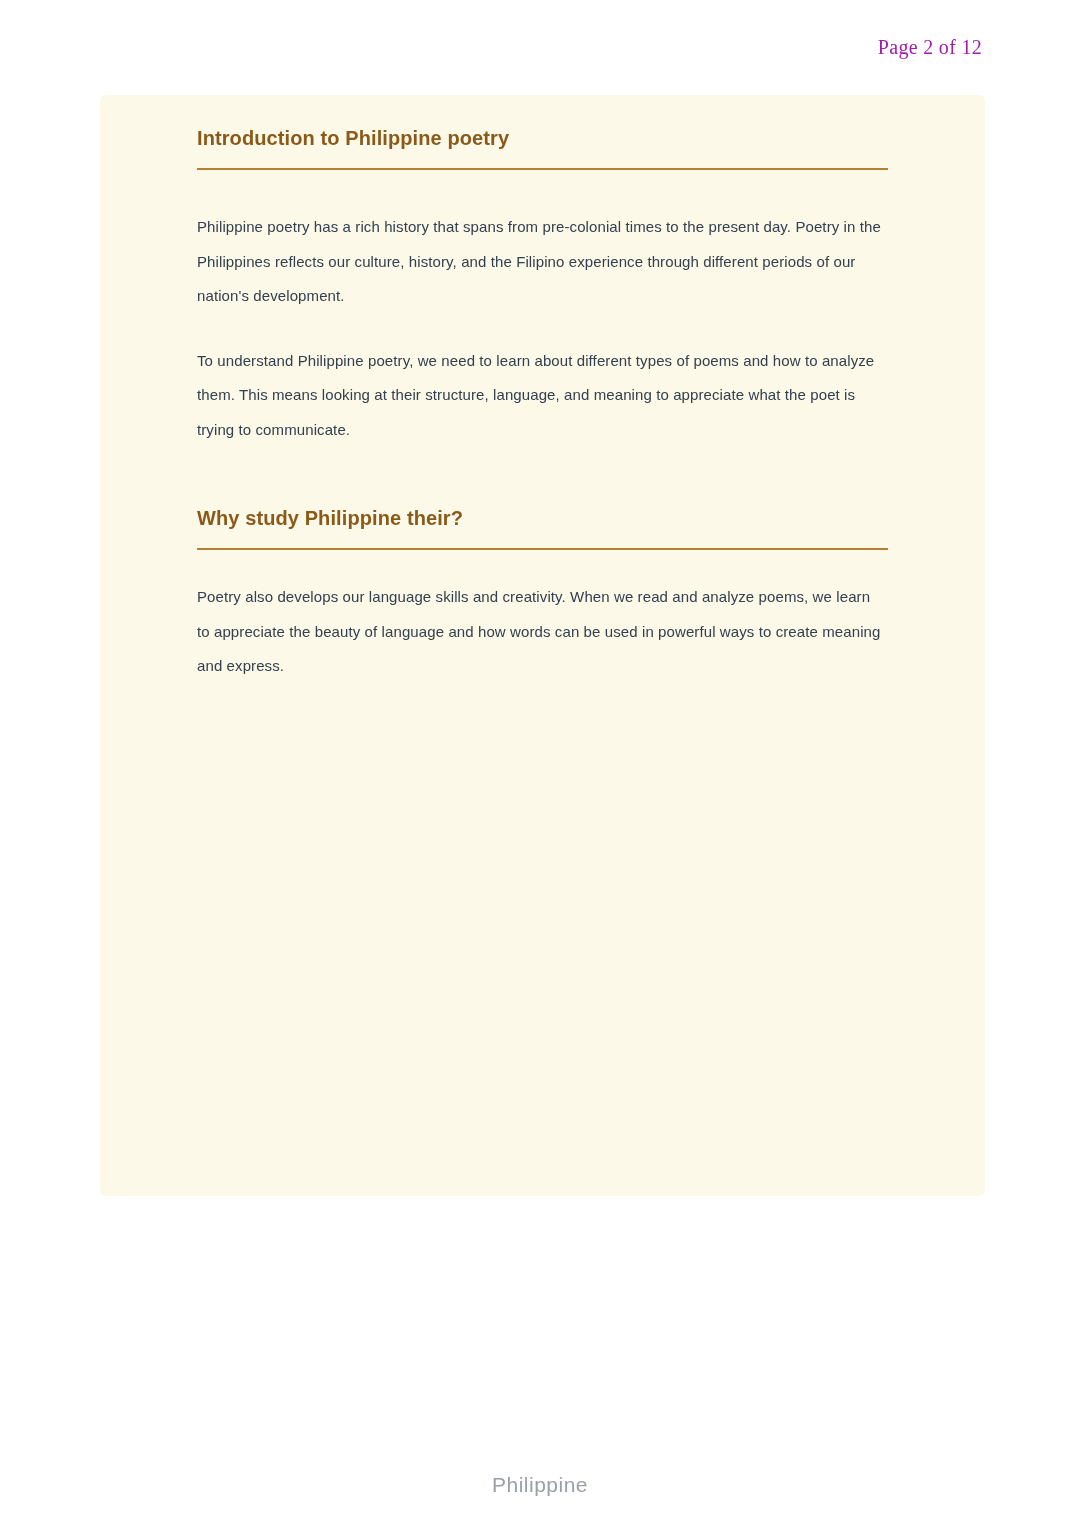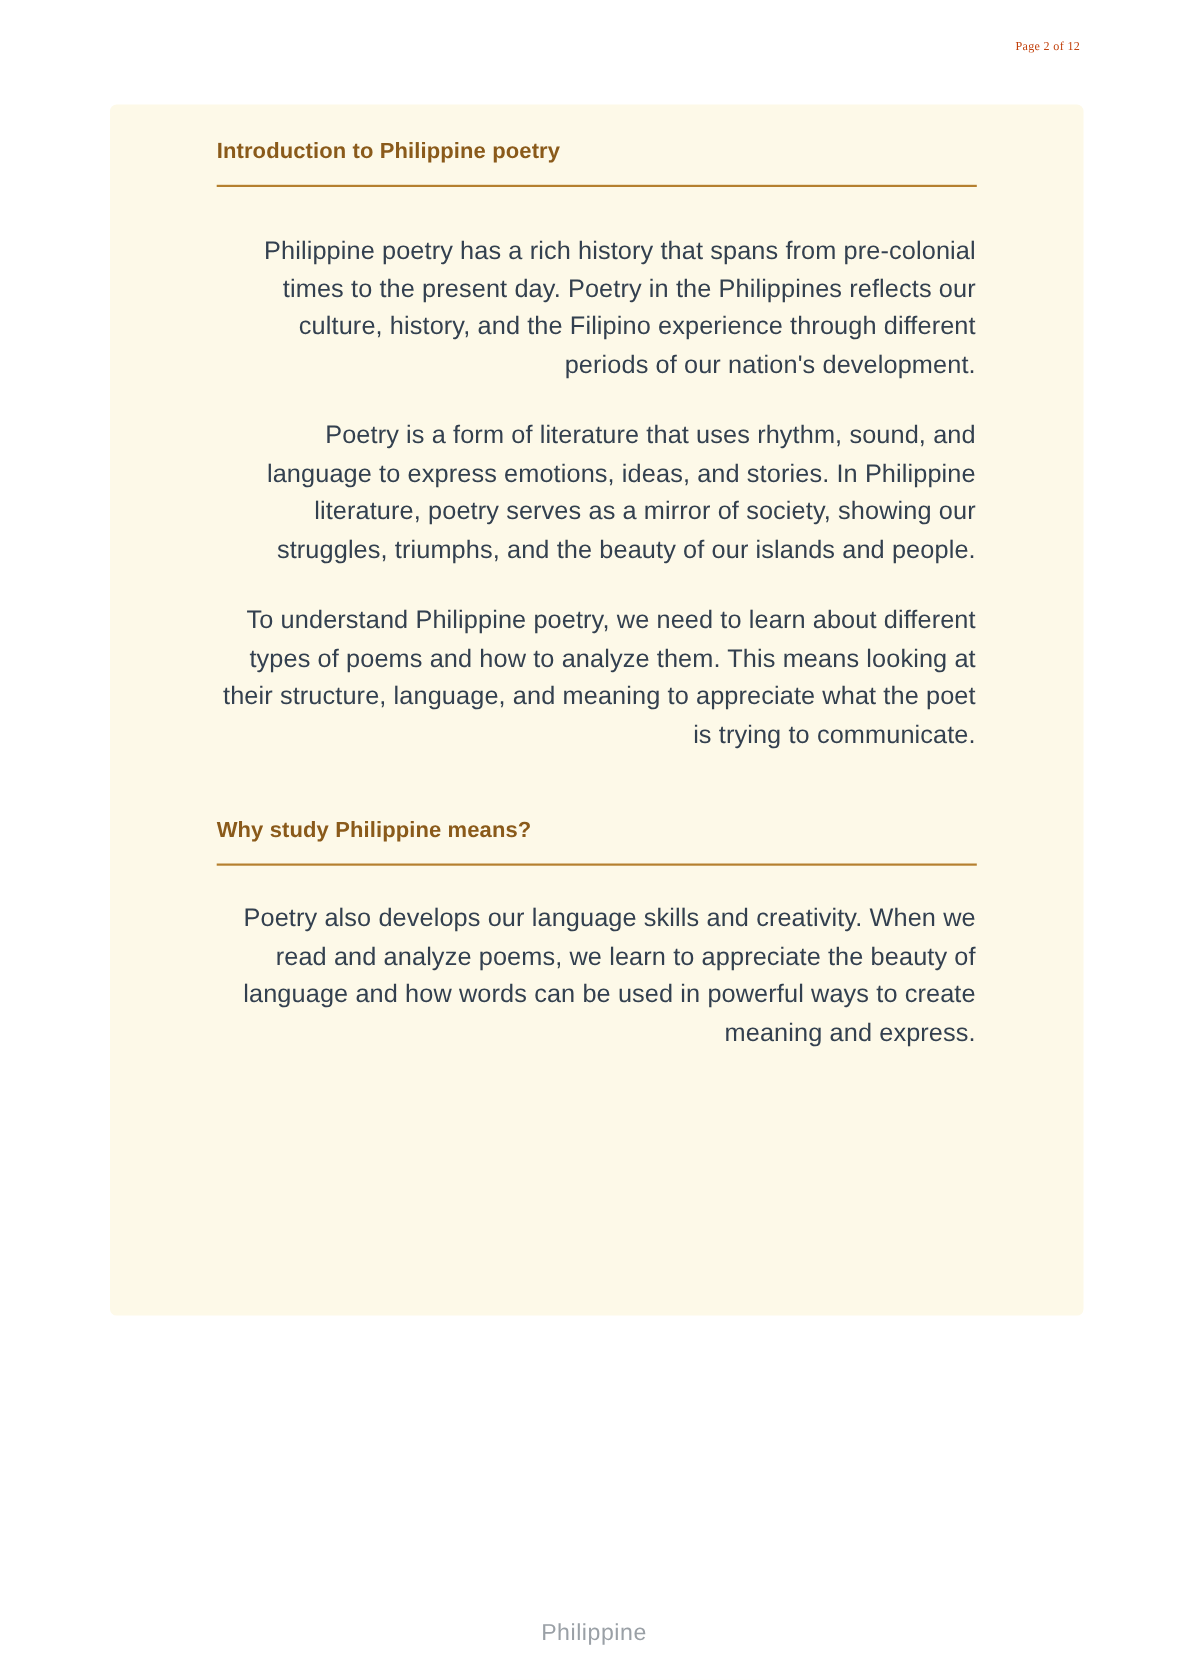--- a/index.html
+++ b/index.html
@@ -11,22 +11,22 @@
     font-family: "Liberation Sans", sans-serif;
     position: relative;
     overflow: hidden;
   }
 
   .page-indicator {
     position: absolute;
     top: 36px;
     right: 98px;
     font-family: "Liberation Serif", serif;
-    font-size: 11px;
-    color: #c2410c;
+    font-size: 20px;
+    color: #a21caf;
     letter-spacing: 0.3px;
   }
 
   .content-card {
     position: absolute;
     left: 100px;
     top: 95px;
     width: 885px;
     height: 1101px;
     background: #fdf9e8;
@@ -47,27 +47,26 @@
     margin: 0;
   }
 
   .section-heading.first { padding-top: 32px; }
   .heading-rule.first { margin-top: 18px; }
 
   .section-heading.second { padding-top: 60px; }
   .heading-rule.second { margin-top: 18px; }
 
   .body-paragraph {
-    font-size: 23px;
+    font-size: 15px;
     line-height: 34.5px;
     color: #33404f;
     margin-top: 30px;
     letter-spacing: 0.1px;
     max-width: 690px;
-    text-align: right;
   }
 
   .body-paragraph.first-after-rule { margin-top: 40px; }
 
   .footer-brand {
     position: absolute;
     bottom: 30px;
     left: 0;
     width: 100%;
     text-align: center;
@@ -81,25 +80,24 @@
 
 <div class="page-indicator">Page 2 of 12</div>
 
 <div class="content-card">
 
   <h2 class="section-heading first">Introduction to Philippine poetry</h2>
   <hr class="heading-rule first">
 
   <p class="body-paragraph first-after-rule">Philippine poetry has a rich history that spans from pre-colonial times to the present day. Poetry in the Philippines reflects our culture, history, and the Filipino experience through different periods of our nation's development.</p>
 
-  <p class="body-paragraph">Poetry is a form of literature that uses rhythm, sound, and language to express emotions, ideas, and stories. In Philippine literature, poetry serves as a mirror of society, showing our struggles, triumphs, and the beauty of our islands and people.</p>
 
   <p class="body-paragraph">To understand Philippine poetry, we need to learn about different types of poems and how to analyze them. This means looking at their structure, language, and meaning to appreciate what the poet is trying to communicate.</p>
 
-  <h2 class="section-heading second">Why study Philippine means?</h2>
+  <h2 class="section-heading second">Why study Philippine their?</h2>
   <hr class="heading-rule second">
 
 
   <p class="body-paragraph">Poetry also develops our language skills and creativity. When we read and analyze poems, we learn to appreciate the beauty of language and how words can be used in powerful ways to create meaning and express.</p>
 
 </div>
 
 <div class="footer-brand">Philippine</div>
 
 </body></html>

